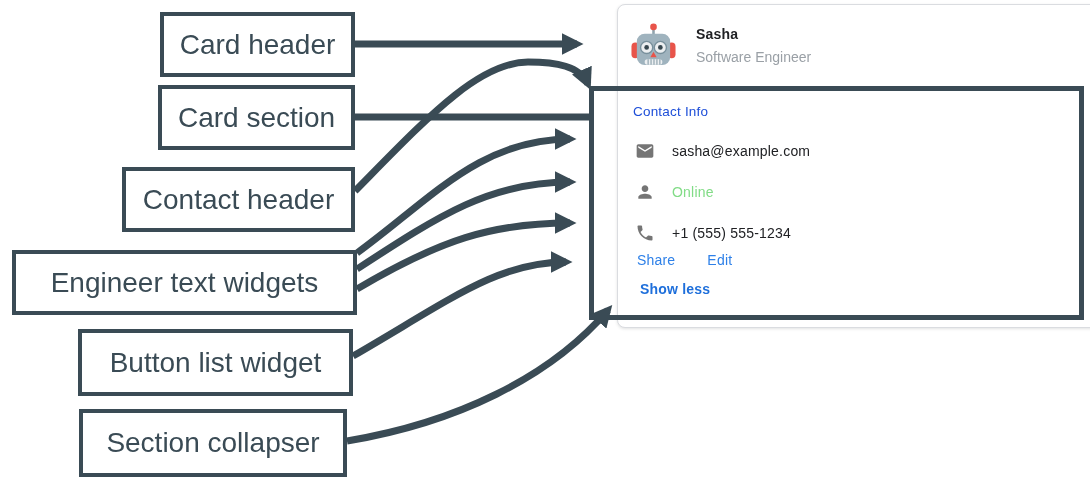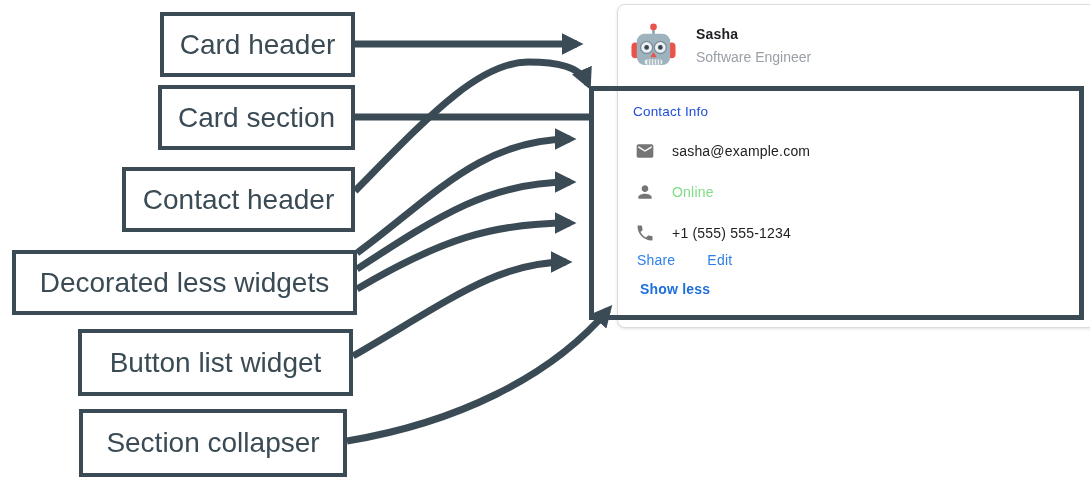--- a/index.html
+++ b/index.html
@@ -189,21 +189,21 @@
   <div class="alabel l-card-section">
     <span>Card section</span>
   </div>
   <div class="alabel l-card-header">
     <span>Card header</span>
   </div>
   <div class="alabel l-section-header">
     <span>Contact header</span>
   </div>
   <div class="alabel l-decorated-text">
-    <span>Decorated less widgets</span>
+    <span>Engineer text widgets</span>
   </div>
   <div class="alabel l-button-list">
     <span>Button list widget</span>
   </div>
   <div class="alabel l-section-collapser">
     <span>Section collapser</span>
   </div>
 
 </div>
 

